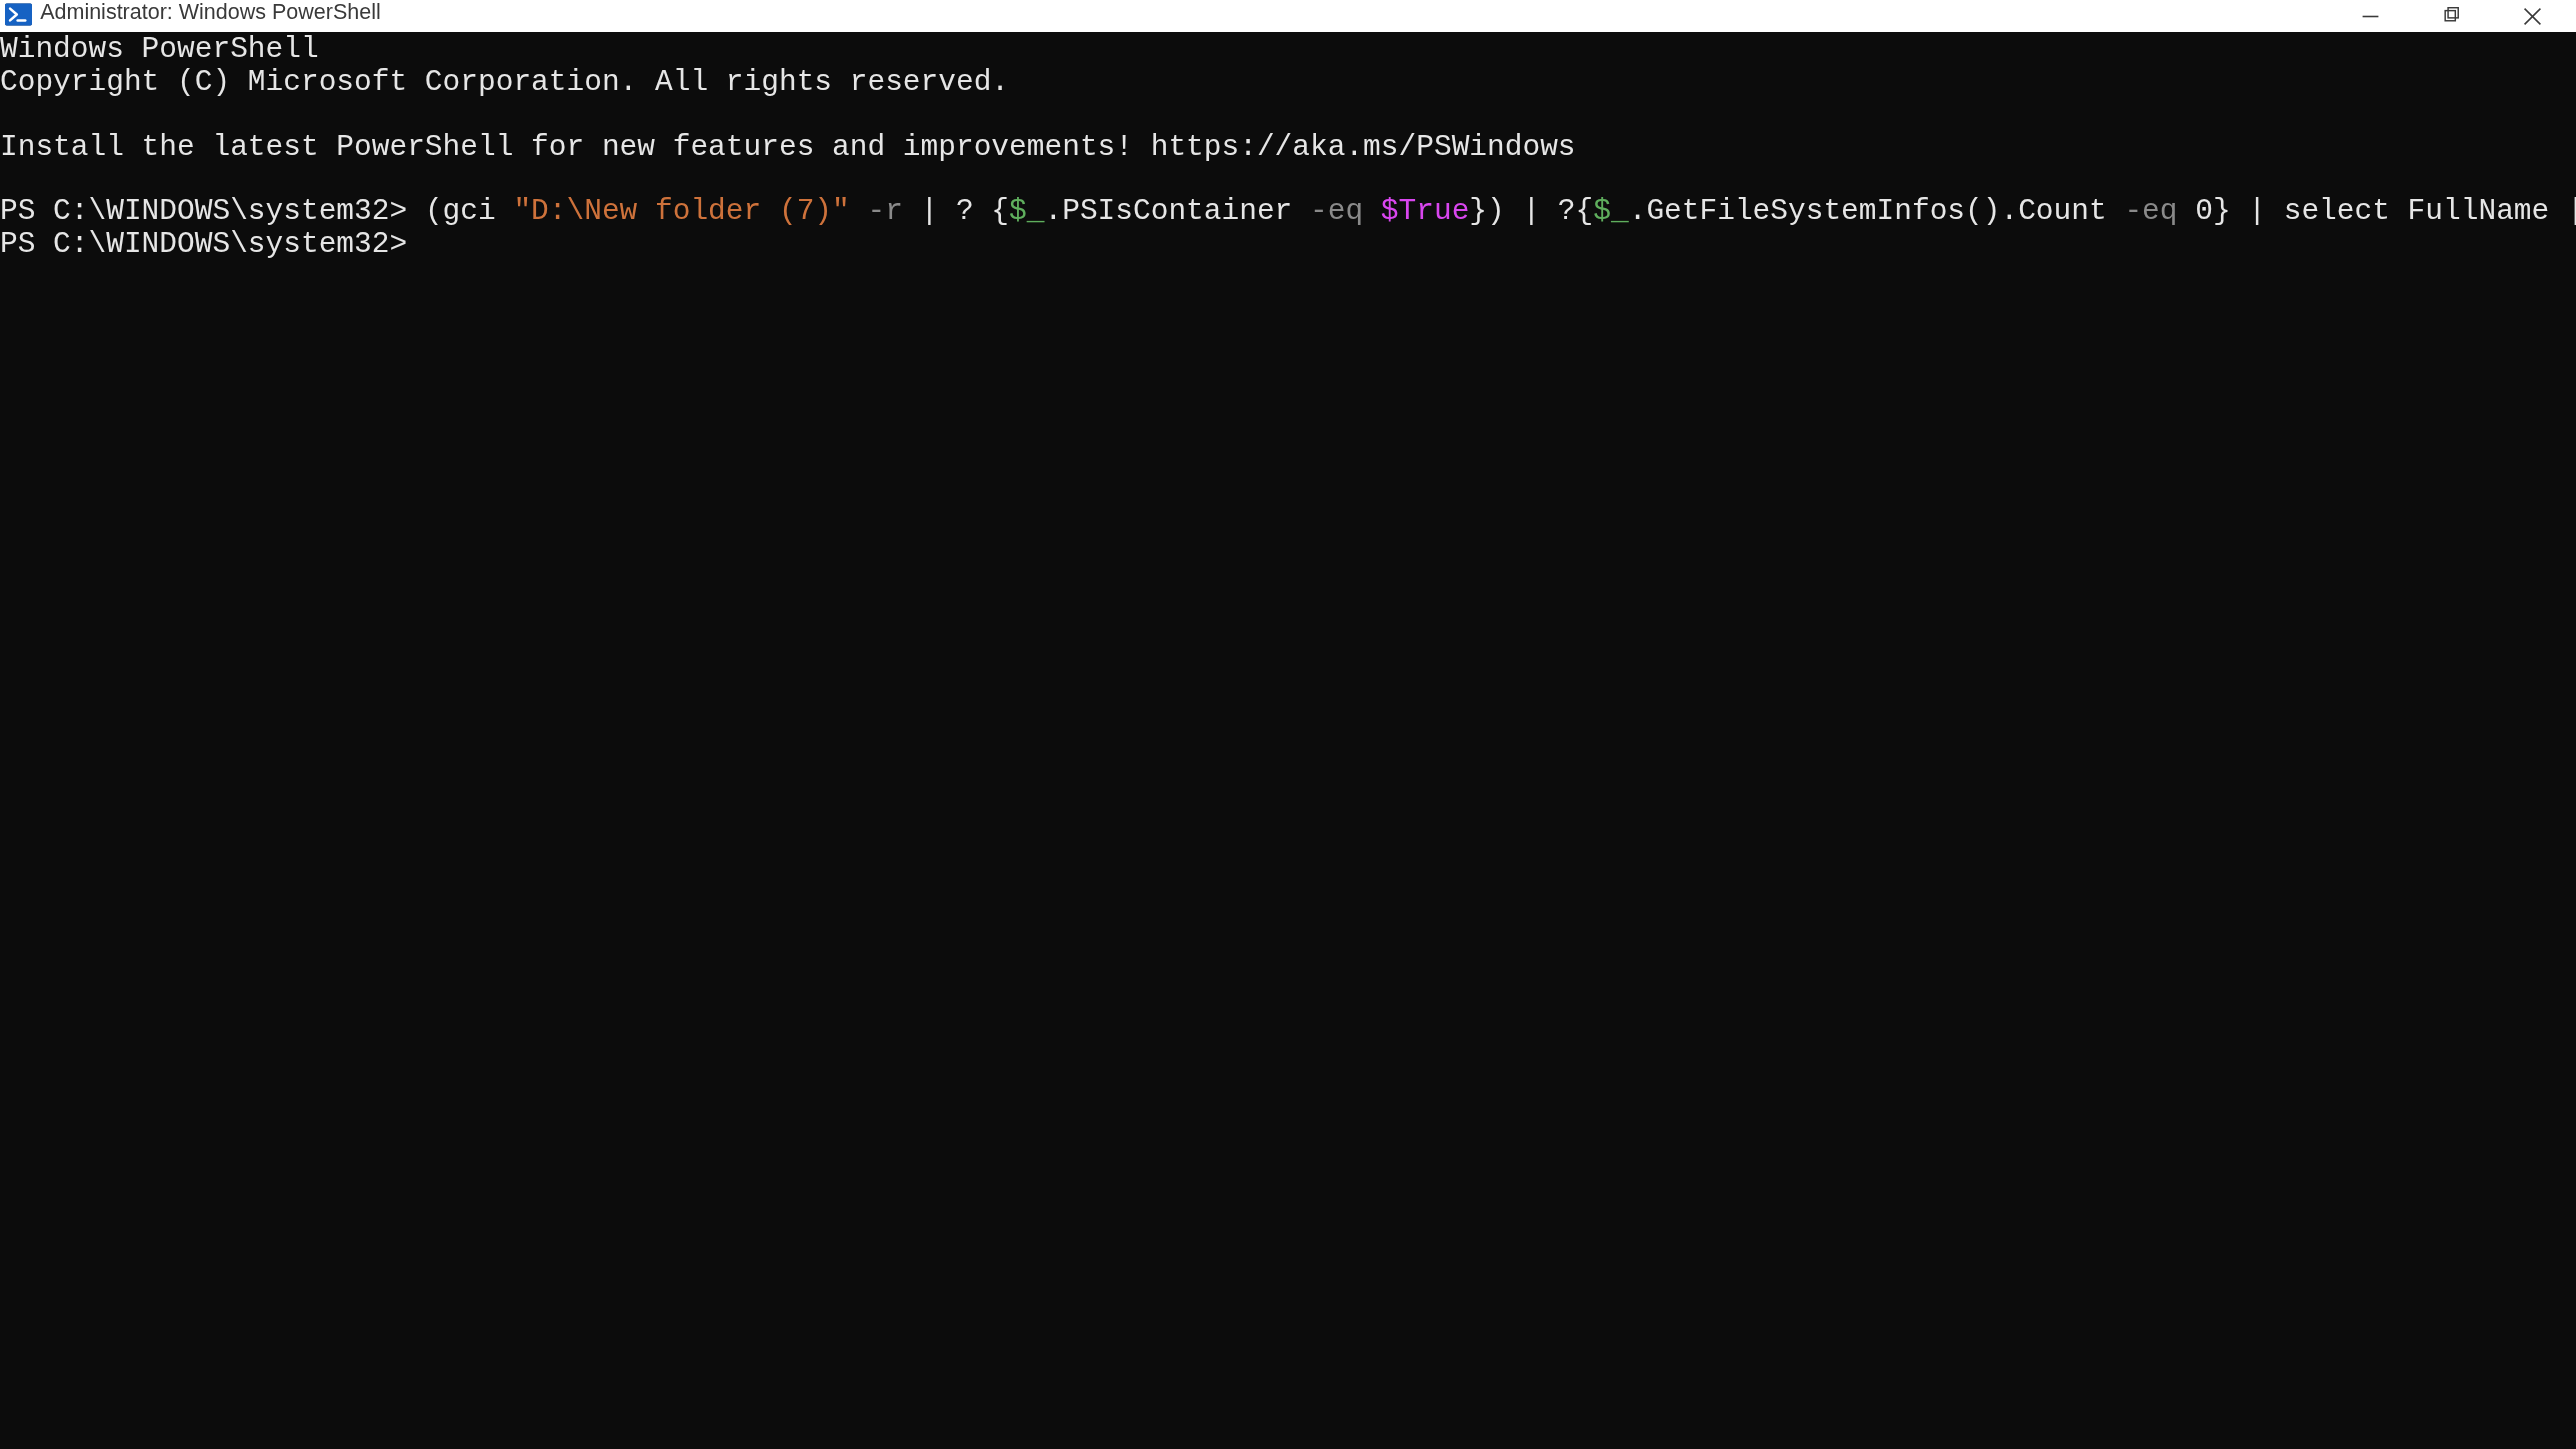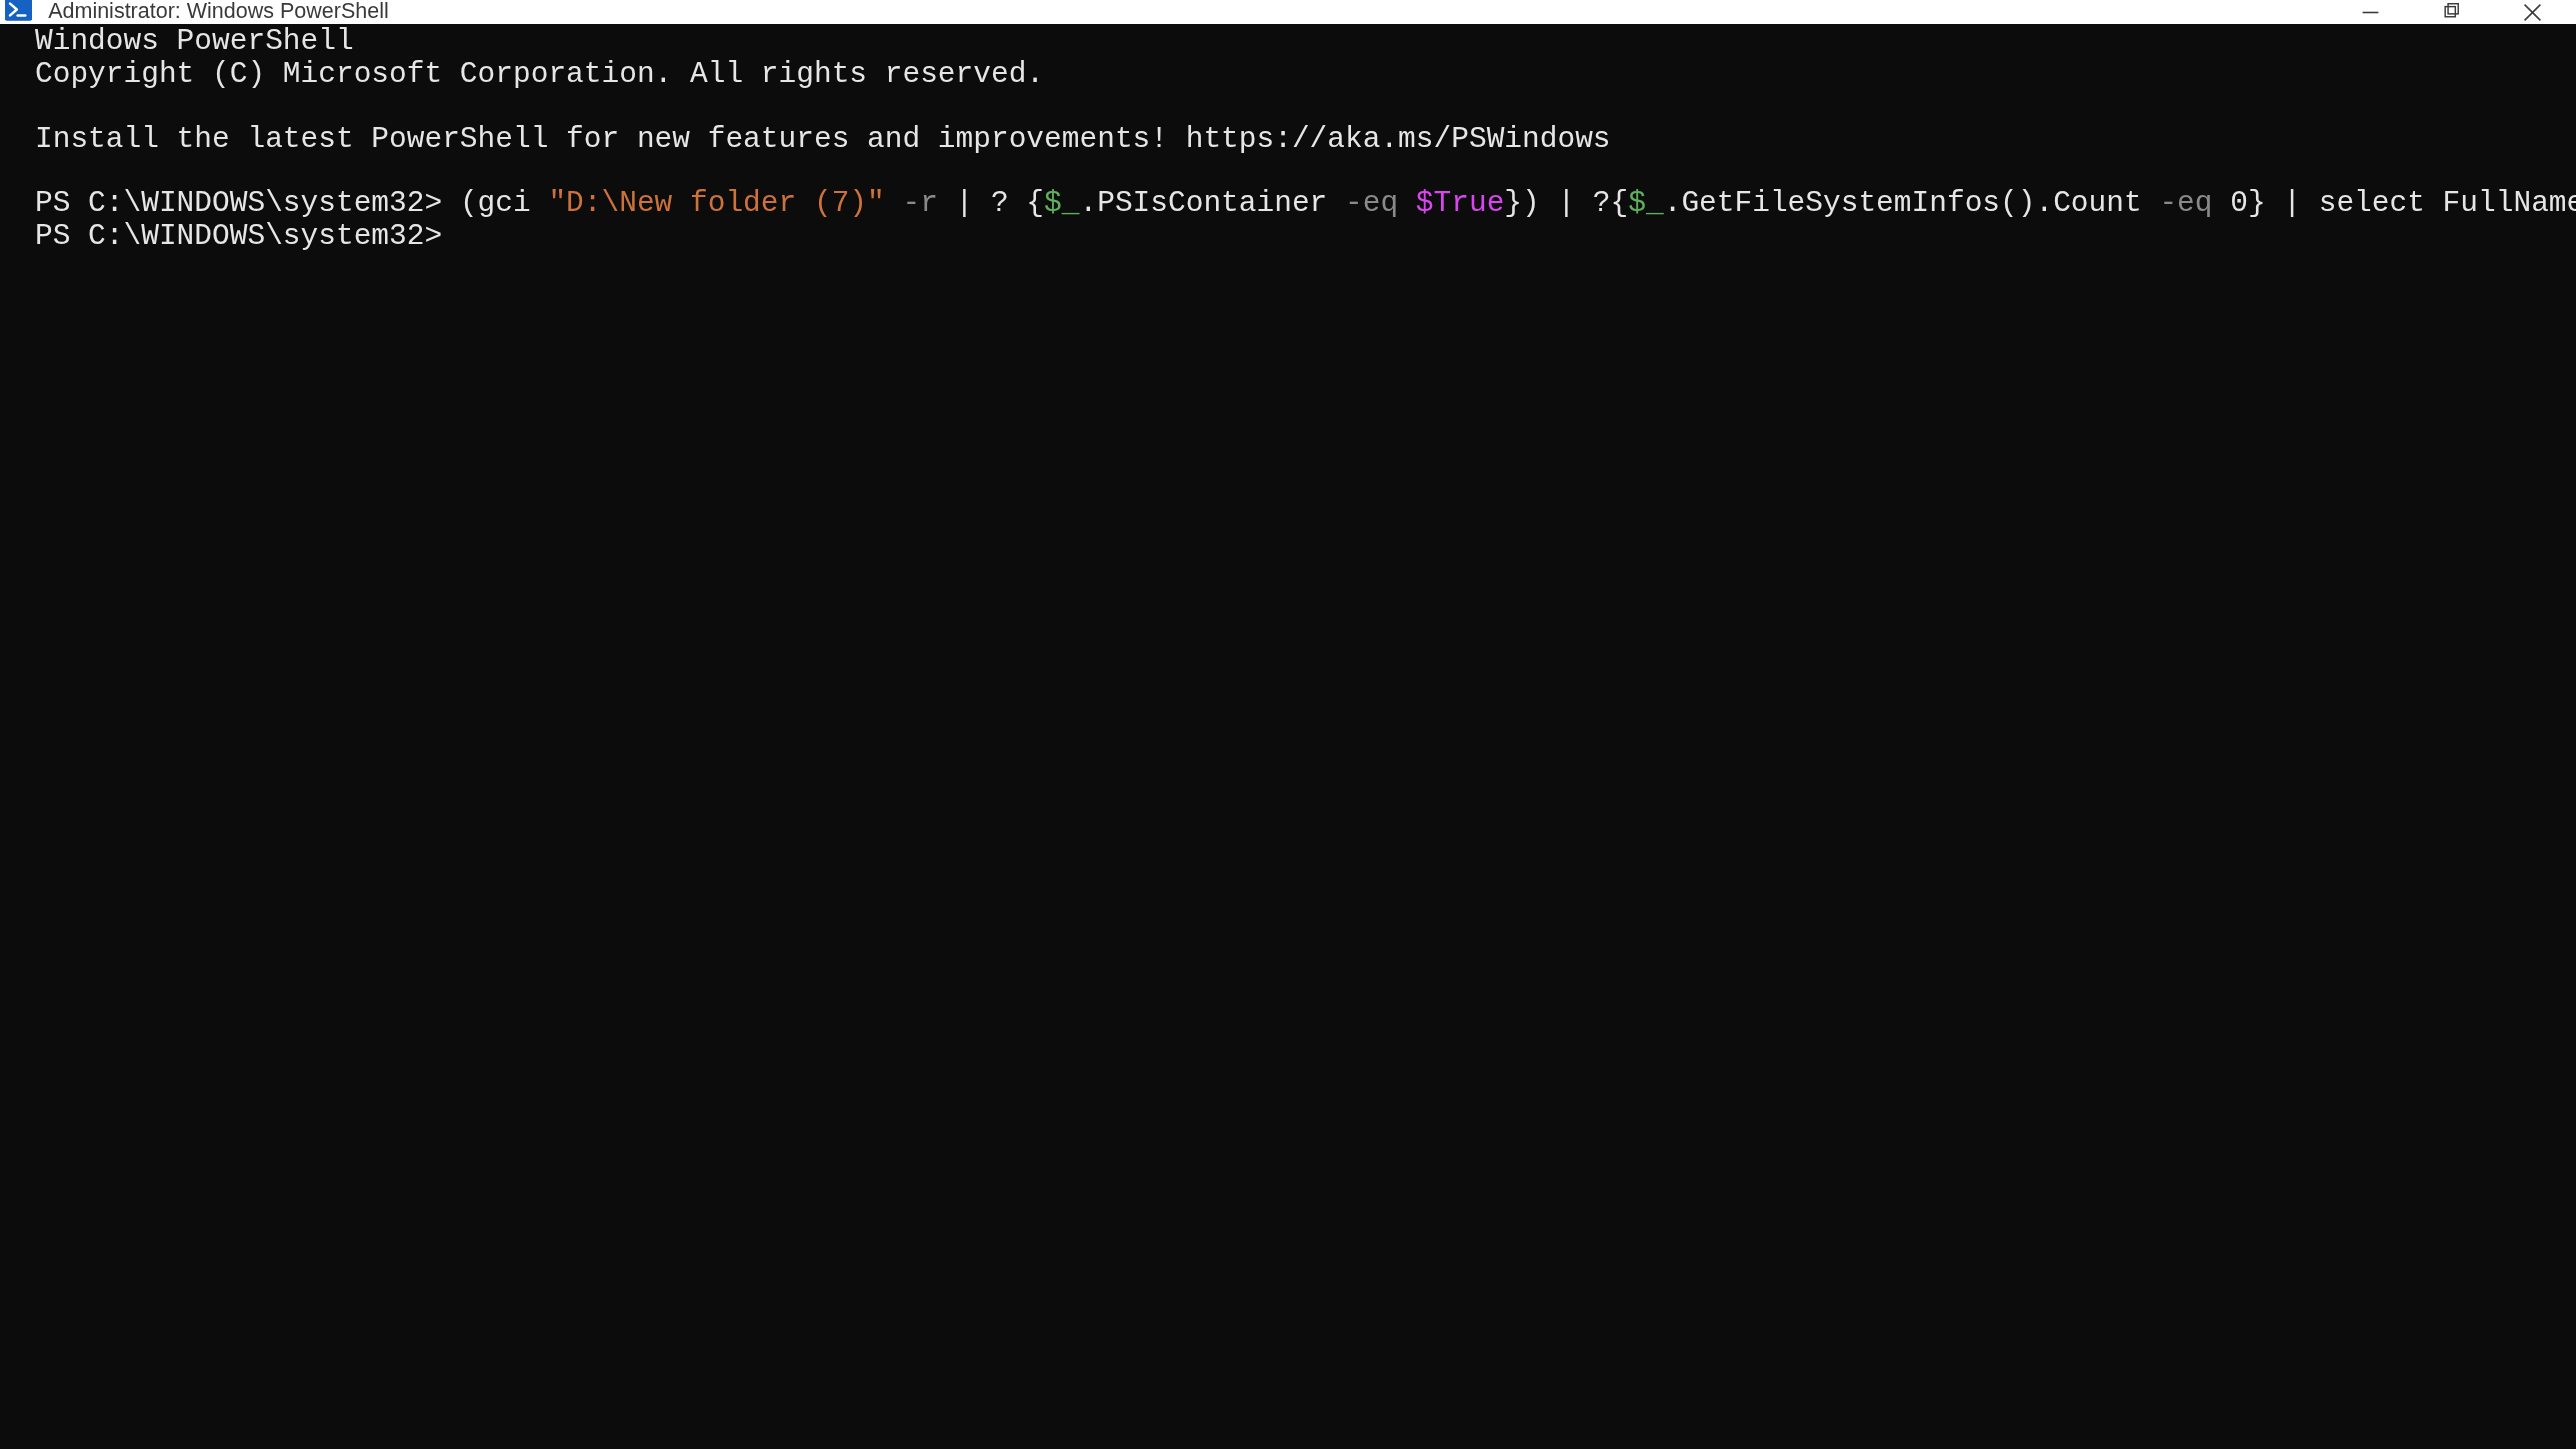--- a/index.html
+++ b/index.html
@@ -12,27 +12,26 @@
     overflow: hidden;
   }
   .window {
     width: 2576px;
     height: 1449px;
     background: #0c0c0c;
     display: flex;
     flex-direction: column;
   }
   .titlebar {
-    height: 24px;
+    height: 32px;
     background: #ffffff;
     display: flex;
-    align-items: flex-end;
+    align-items: flex-start;
     padding: 0 2.7px;
     user-select: none;
-    gap: 8px;
   }
   .titlebar-icon {
     width: 29.5px;
     height: 29.5px;
     margin-left: 1.3px;
     margin-right: 6.7px;
     display: flex;
     align-items: center;
     justify-content: center;
   }
@@ -56,21 +55,20 @@
     color: #3a3a3a;
   }
   .win-btn svg {
     display: block;
   }
   .terminal-wrap {
     flex: 1;
     display: flex;
     background: #0c0c0c;
     position: relative;
-    margin-left: 35px;
   }
   .terminal {
     flex: 1;
     padding: 1.3px 0 0 0;
     font-size: 29.5px;
     line-height: 1.1;
     color: #e6e6e6;
     white-space: pre;
     font-family: Consolas, "Courier New", monospace;
   }

